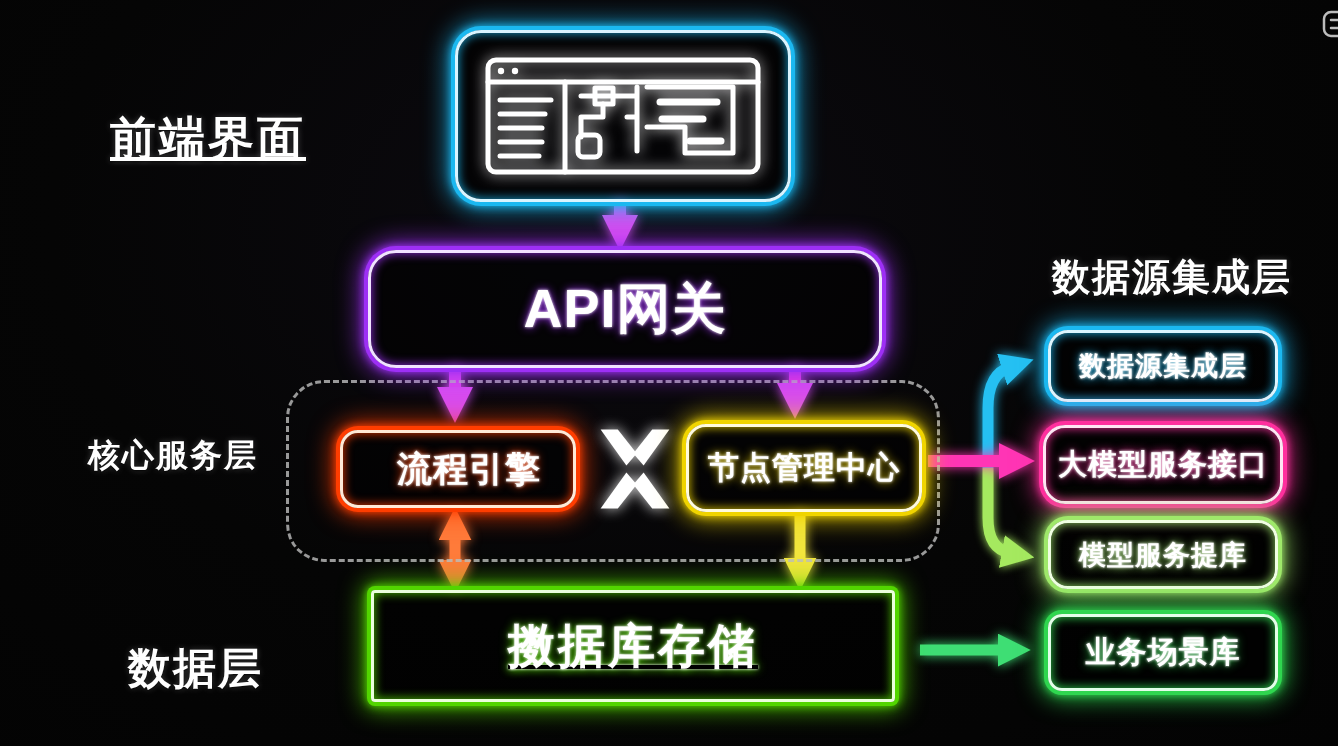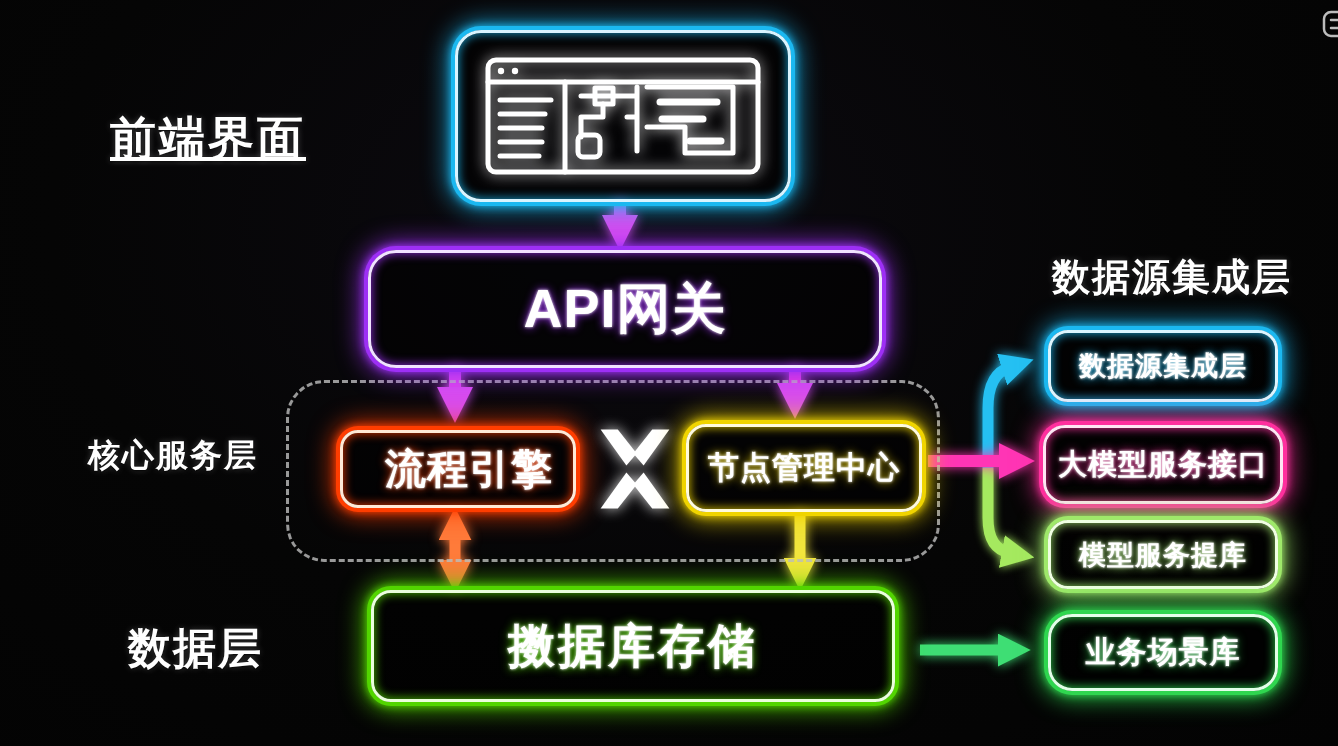--- a/index.html
+++ b/index.html
@@ -27,42 +27,42 @@
                inset 0 0 10px 1px var(--ch);
   }
   .neon .txt{
     color:#fff;font-weight:900;white-space:nowrap;letter-spacing:1px;
     text-shadow:0 0 3px #fff,0 0 10px var(--c);
   }
   .frontend-box{--c:#1bb8f0;--ch:rgba(27,184,240,.75);left:455px;top:30px;width:330px;height:166px;border-radius:26px;border-color:#d9f4ff;}
   .api-box{--c:#9d2ff5;--ch:rgba(157,47,245,.8);left:368px;top:250px;width:508px;height:112px;border-radius:28px;border-color:#f0e2ff;}
   .api-box .txt{font-size:54px;}
   .engine-box{--c:#ff3d00;--ch:rgba(255,61,0,.8);left:340px;top:430px;width:230px;height:72px;border-radius:18px;border-color:#ffe9d6;}
-  .engine-box .txt{font-size:41px;margin-left:22px;}
+  .engine-box .txt{font-size:35px;margin-left:22px;}
   .nodemgr-box{--c:#f0d400;--ch:rgba(240,212,0,.8);left:686px;top:424px;width:230px;height:82px;border-radius:20px;border-color:#fffbdd;text-align:center;}
   .nodemgr-box .txt{font-size:31px;}
-  .db-box{--c:#52d500;--ch:rgba(82,213,0,.8);left:371px;top:590px;width:518px;height:106px;border-radius:20px;border-color:#eaffdc;}
+  .db-box{--c:#52d500;--ch:rgba(82,213,0,.8);left:371px;top:590px;width:518px;height:106px;border-radius:4px;border-color:#eaffdc;text-decoration:underline;}
   .db-box .txt{font-size:47px;letter-spacing:3px;}
   .ext-box{width:224px;}
   .datasource-box{--c:#1bb8f0;--ch:rgba(27,184,240,.8);left:1048px;top:330px;height:66px;border-radius:20px;border-color:#dcf5ff;}
   .datasource-box .txt{font-size:27px;}
   .llm-box{--c:#ff2f9e;--ch:rgba(255,47,158,.8);left:1043px;top:425px;width:234px;height:73px;border-radius:22px;border-color:#ffe4f3;}
   .llm-box .txt{font-size:29px;}
   .modelrepo-box{--c:#9fe86a;--ch:rgba(159,232,106,.8);left:1048px;top:520px;height:63px;border-radius:20px;border-color:#f0ffe2;justify-content:center;}
   .modelrepo-box .txt{font-size:27px;}
-  .business-box{--c:#2fd64f;--ch:rgba(47,214,79,.85);left:1048px;top:614px;height:71px;border-radius:24px;border-color:#e2ffe8;align-items:center;}
+  .business-box{--c:#2fd64f;--ch:rgba(47,214,79,.85);left:1048px;top:614px;height:71px;border-radius:14px;border-color:#e2ffe8;align-items:center;}
   .business-box .txt{font-size:30px;}
 
   .layer-label{
     position:absolute;color:#fff;font-weight:900;white-space:nowrap;
     text-shadow:0 1px 2px rgba(0,0,0,.8),0 0 6px rgba(255,255,255,.25);
   }
   .lbl-frontend{left:110px;top:108px;font-size:46px;letter-spacing:3px;text-decoration:underline;}
   .lbl-core{left:88px;top:434px;font-size:32px;letter-spacing:2px;}
-  .lbl-data{left:128px;top:620px;font-size:43px;letter-spacing:2px;font-family:Liberation Serif, serif;}
+  .lbl-data{left:128px;top:640px;font-size:43px;letter-spacing:2px;font-family:Liberation Serif, serif;}
   .lbl-external{left:1052px;top:252px;font-size:38px;letter-spacing:2px;}
 
   .dashed-region{
     position:absolute;left:286px;top:380px;width:648px;height:176px;
     border:3px dashed rgba(190,190,190,.8);border-radius:38px;background:transparent;
   }
   .x-glyph{position:absolute;left:592px;top:425px;width:86px;height:88px;}
   .corner-icon{position:absolute;left:1322px;top:10px;width:30px;height:28px;opacity:.85;}
 </style>
 </head>

